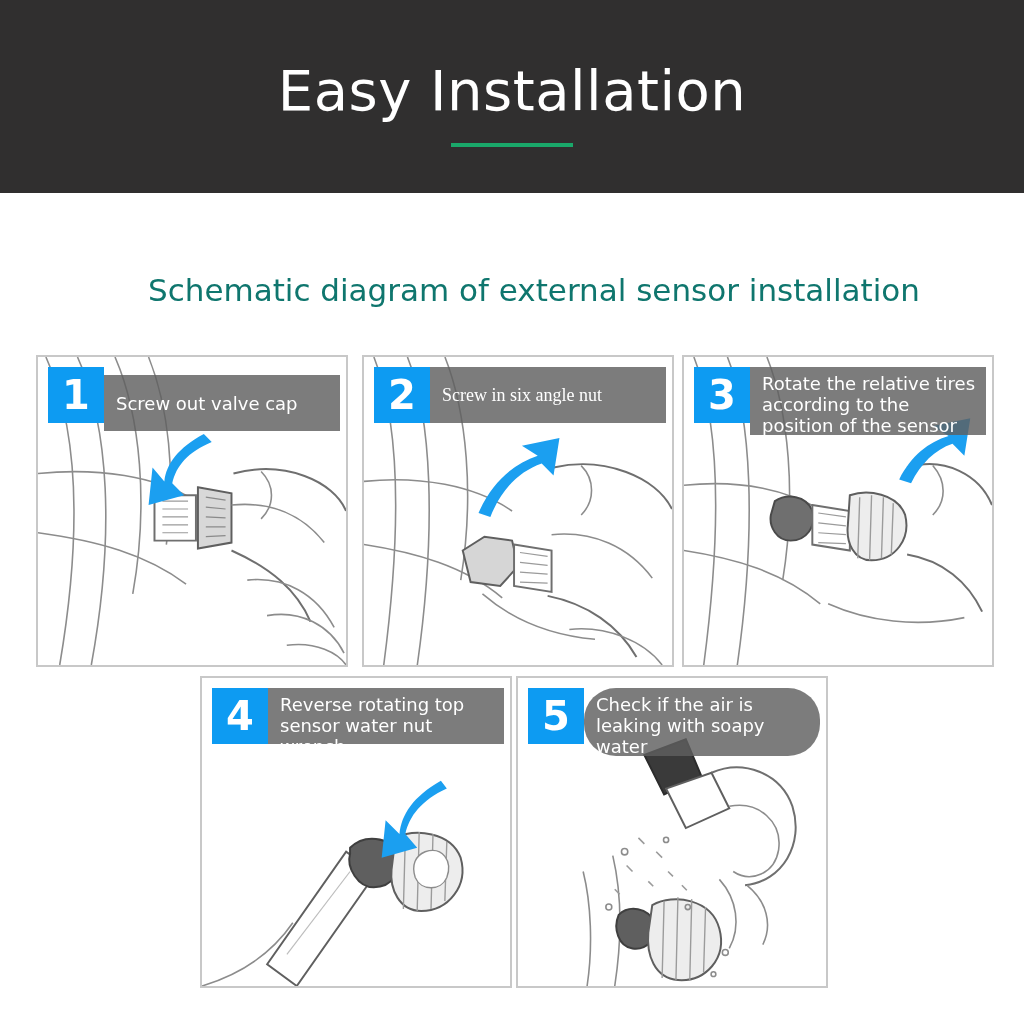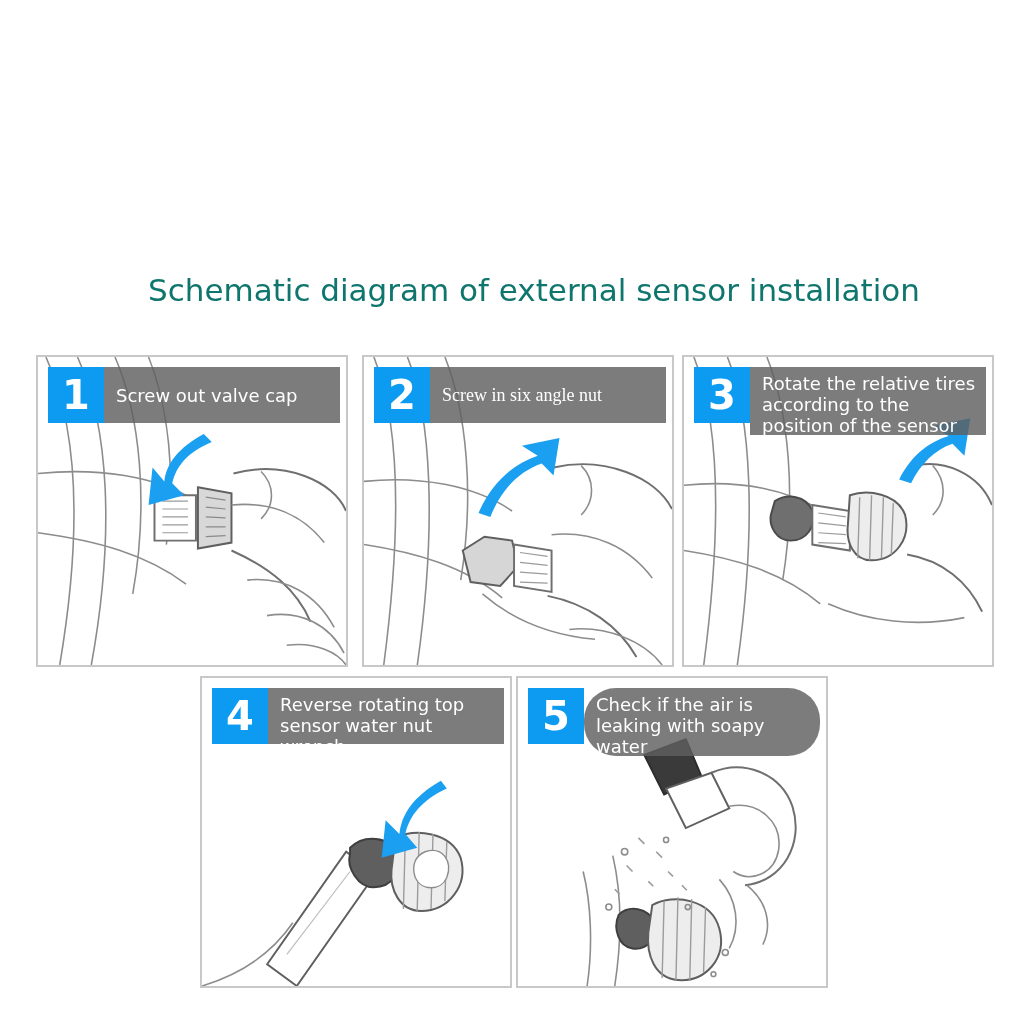--- a/index.html
+++ b/index.html
@@ -112,36 +112,40 @@
   .caption.multi {
     align-items: flex-start;
   }
   
   #panel-1 { left: 36px;  top: 355px; width: 312px; height: 312px; }
   #panel-2 { left: 362px; top: 355px; width: 312px; height: 312px; }
   #panel-3 { left: 682px; top: 355px; width: 312px; height: 312px; }
   #panel-4 { left: 200px; top: 676px; width: 312px; height: 312px; }
   #panel-5 { left: 516px; top: 676px; width: 312px; height: 312px; }
 
-  #panel-1 .caption { width: 236px; }
+  #panel-1 .caption { width: 236px; margin-top: 8px; }
   #panel-2 .caption { width: 236px; font-family: Liberation Serif, serif; }
   #panel-3 .caption { width: 236px; height: 68px; }
   #panel-4 .caption { width: 236px; height: 56px; }
   #panel-5 .caption { width: 236px; height: 68px; border-radius: 32px; }
 
   .arrow {
     position: absolute;
     z-index: 2;
   }
 </style>
 </head>
 <body>
 
 <div class="page">
 
+  <div class="banner">
+    <div class="banner-title">Easy Installation</div>
+    <div class="banner-rule"></div>
+  </div>
 
   <div class="subtitle">Schematic diagram of external sensor installation</div>
 
   <div class="panel" id="panel-1">
     <svg class="art" viewBox="0 0 312 312">
       <g fill="none" stroke="#8c8c8c" stroke-width="1.6">
 
         <path d="M8 0 C 40 70, 46 170, 22 312"></path>
         <path d="M40 0 C 72 70, 78 180, 54 312"></path>
         <path d="M78 0 C 104 60, 112 150, 96 240"></path>

